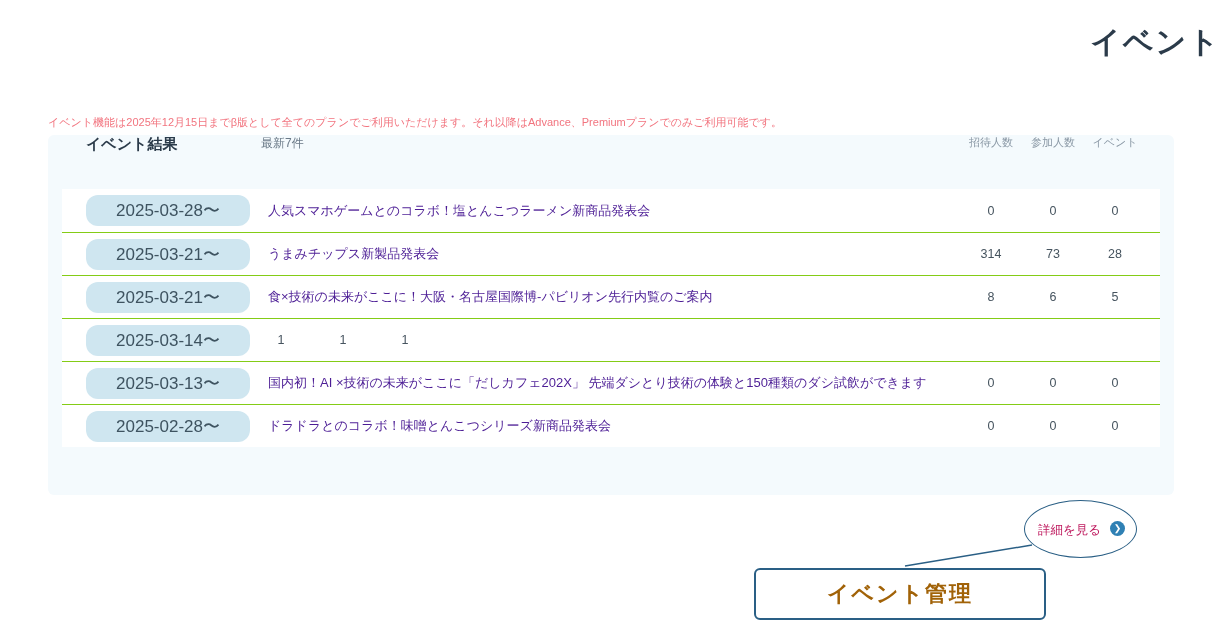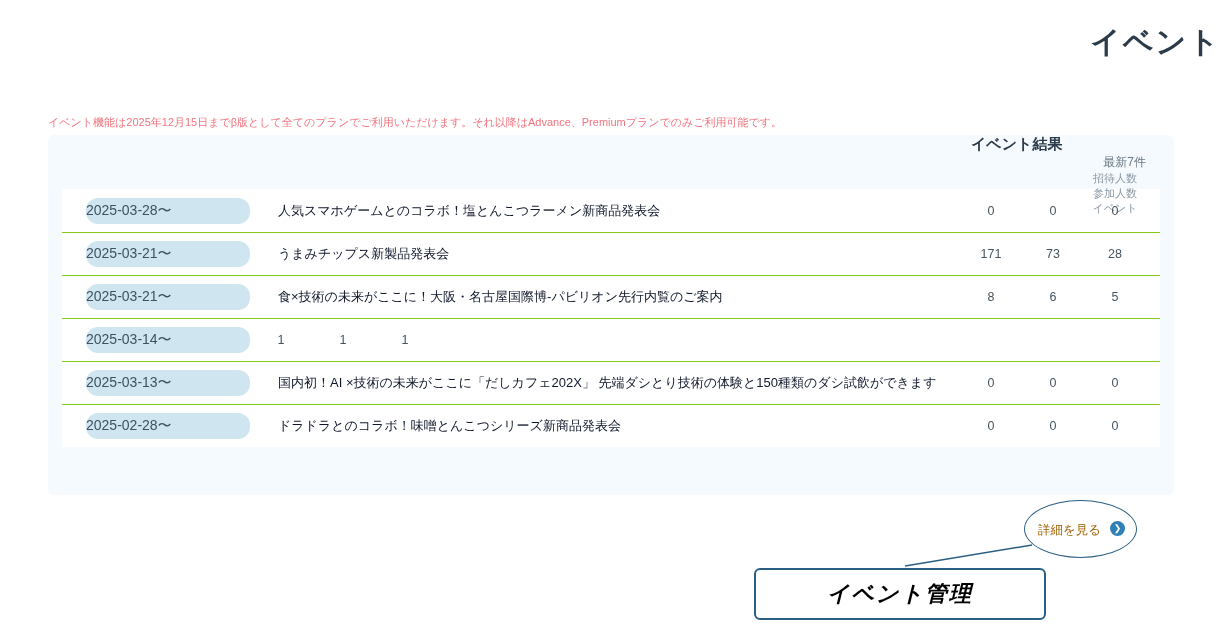--- a/index.html
+++ b/index.html
@@ -35,25 +35,24 @@
     left: 48px;
     top: 135px;
     width: 1126px;
     background: #f4fafd;
     border-radius: 6px;
     padding: 0;
     box-sizing: border-box;
   }
   .panel-head {
     display: flex;
-    align-items: flex-end;
+    align-items: flex-start;
     height: 54px;
     padding: 0 28px 0 38px;
     box-sizing: border-box;
-    flex-direction: column;
   }
   .panel-head .title {
     font-size: 15px;
     font-weight: bold;
     color: #2b3b4a;
     width: 175px;
     flex: none;
   }
   .panel-head .subtitle {
     font-size: 12px;
@@ -78,51 +77,51 @@
     border-top: 1px solid #84cc16;
     padding: 0 14px 0 24px;
     box-sizing: border-box;
   }
   .row:first-child { border-top: none; }
   .date-pill {
     width: 164px;
     flex: none;
     background: #cfe6f0;
     color: #3e5360;
-    font-size: 14px;
-    text-align: left;
+    font-size: 17px;
+    text-align: center;
     border-radius: 12px;
     padding: 4px 0;
     box-sizing: border-box;
   }
   .row .name {
     flex: 1 1 auto;
     font-size: 13px;
-    color: #0f172a;
-    padding-left: 28px;
+    color: #4c1d95;
+    padding-left: 18px;
     white-space: nowrap;
     overflow: hidden;
     text-overflow: ellipsis;
   }
   .row .num {
     width: 62px;
     flex: none;
     text-align: center;
     font-size: 12.5px;
     color: #46545f;
   }
   .panel-foot {
     height: 48px;
   }
   .detail-link {
     position: absolute;
     left: 1038px;
     top: 522px;
     font-size: 12.5px;
-    color: #a16207;
+    color: #be185d;
     text-decoration: none;
     text-align: center;
   }
   .detail-arrow {
     position: absolute;
     left: 1110px;
     top: 521px;
     width: 15px;
     height: 15px;
     border-radius: 50%;
@@ -151,23 +150,22 @@
     height: 52px;
     border: 2px solid #2a5f85;
     border-radius: 6px;
     background: #ffffff;
     box-sizing: border-box;
     display: flex;
     align-items: center;
     justify-content: center;
     font-size: 22px;
     font-weight: bold;
-    color: #000000;
+    color: #a16207;
     letter-spacing: 2px;
-    font-style: italic;
   }
   .leader {
     position: absolute;
     left: 0;
     top: 0;
     width: 1221px;
     height: 631px;
     pointer-events: none;
   }
 </style>
@@ -191,21 +189,21 @@
     <div class="row">
       <div class="date-pill">2025-03-28〜</div>
       <div class="name">人気スマホゲームとのコラボ！塩とんこつラーメン新商品発表会</div>
       <div class="num">0</div>
       <div class="num">0</div>
       <div class="num">0</div>
     </div>
     <div class="row">
       <div class="date-pill">2025-03-21〜</div>
       <div class="name">うまみチップス新製品発表会</div>
-      <div class="num">171</div>
+      <div class="num">314</div>
       <div class="num">73</div>
       <div class="num">28</div>
     </div>
     <div class="row">
       <div class="date-pill">2025-03-21〜</div>
       <div class="name">食×技術の未来がここに！大阪・名古屋国際博-パビリオン先行内覧のご案内</div>
       <div class="num">8</div>
       <div class="num">6</div>
       <div class="num">5</div>
     </div>

